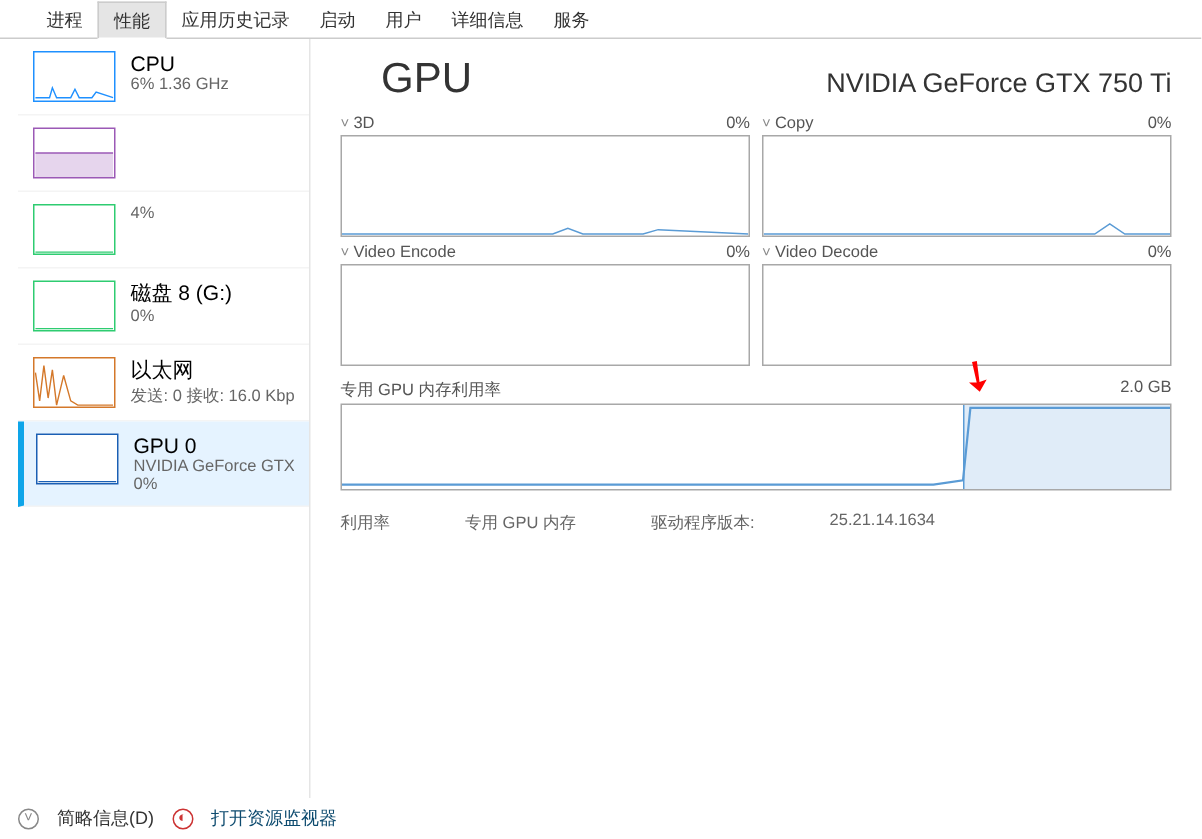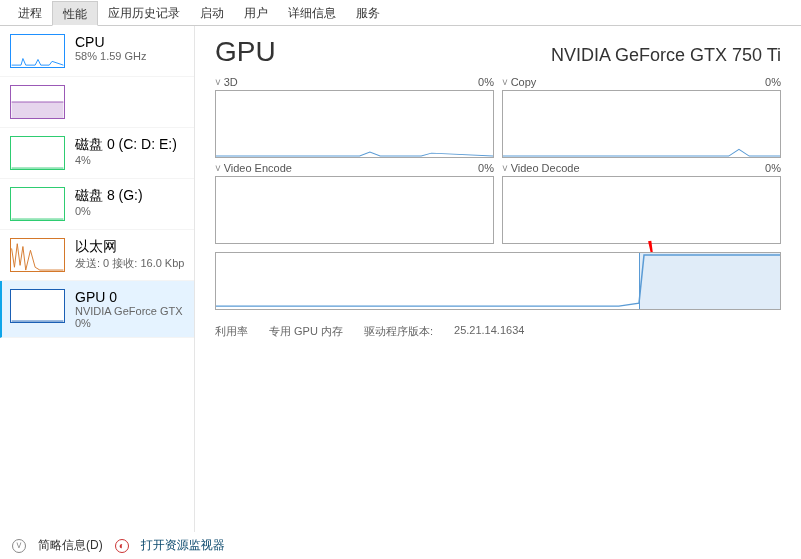--- a/index.html
+++ b/index.html
@@ -1,45 +1,45 @@
 <!DOCTYPE html>
 <html><head>
 <meta charset="utf-8">
 <style>
 * { box-sizing: border-box; margin: 0; padding: 0; }
 body { font-family: "Microsoft YaHei", "Segoe UI", sans-serif; font-size: 12px; color: #333; background: #fff; width: 801px; height: 559px; overflow: hidden; }
-.tabs { display: flex; border-bottom: 1px solid #ccc; height: 26px; padding-left: 8px; }
+.tabs { display: flex; border-bottom: 1px solid #ccc; height: 26px; padding-left: 21px; }
 .tab { padding: 4px 10px; cursor: pointer; font-size: 12px; position: relative; top: 1px; }
 .tab.active { border: 1px solid #ccc; border-bottom: 1px solid #fff; background: #e5e5e5; }
-.main { display: flex; height: 506px; }
+.main { display: flex; height: 506px; padding-left: 12px; }
 .sidebar { width: 195px; border-right: 1px solid #e5e5e5; overflow: hidden; }
 .side-item { display: flex; padding: 8px 10px; gap: 10px; cursor: pointer; border-bottom: 1px solid #f4f4f4; }
-.side-item.selected { background: #e5f3ff; border-left: 2px solid #0ea5e9; padding-left: 8px; }
+.side-item.selected { background: #e5f3ff; border-left: 4px solid #0ea5e9; padding-left: 8px; }
 .thumb { width: 55px; height: 34px; border: 1px solid; position: relative; background: #fff; overflow: hidden; }
 .thumb.cpu { border-color: #1e90ff; }
 .thumb.mem { border-color: #9b59b6; }
 .thumb.disk { border-color: #2ecc71; }
 .thumb.eth { border-color: #d4782a; }
 .thumb.gpu { border-color: #1a5fb4; }
 .side-text { flex: 1; overflow: hidden; white-space: nowrap; }
 .side-title { font-size: 14px; color: #000; }
 .side-sub { font-size: 11px; color: #666; }
 .content { flex: 1; padding: 10px 20px 0 20px; overflow: hidden; }
 .header-row { display: flex; justify-content: space-between; align-items: baseline; margin-bottom: 8px; }
-.big-title { font-size: 28px; font-weight: 400; }
+.big-title { font-size: 28px; font-weight: 400; margin-left: 27px; }
 .gpu-name { font-size: 18px; color: #333; }
 .charts-grid { display: flex; flex-wrap: wrap; gap: 4px 8px; }
 .chart-block { width: calc(50% - 4px); }
 .chart-head { display: flex; justify-content: space-between; font-size: 11px; color: #555; margin-bottom: 2px; gap: 20px; }
 .chart-head .lbl::before { content: "˅ "; font-size: 10px; color: #888; }
 .chart-box { height: 68px; border: 1px solid #a8a8a8; background: #fff; position: relative; overflow: hidden; }
 .wide-block { width: 100%; margin-top: 8px; }
 .wide-block .chart-box { height: 58px; }
 .chart-fill { position: absolute; right: 0; top: 0; bottom: 0; width: 25%; background: rgba(100,160,220,0.2); border-left: 1px solid #5a9bd5; }
-.stats-row { display: flex; gap: 21px; margin-top: 14px; font-size: 11px; color: #666; }
+.stats-row { display: flex; gap: 50px; margin-top: 14px; font-size: 11px; color: #666; }
 .bottom-bar { display: flex; align-items: center; gap: 12px; padding: 5px 12px; font-size: 12px; }
 .circle-icon { display: inline-block; width: 14px; height: 14px; border: 1px solid #888; border-radius: 50%; text-align: center; line-height: 12px; font-size: 10px; color: #888; }
 .link { color: #0c4a6e; cursor: pointer; }
 .arrow { position: absolute; font-size: 28px; color: red; transform: rotate(35deg); pointer-events: none; }
 svg.spark { position: absolute; bottom: 0; left: 0; width: 100%; height: 100%; }
 </style>
 </head>
 <body>
 
 <div class="tabs" id="tabbar">
@@ -55,39 +55,38 @@
 <div class="main">
   <div class="sidebar" id="sidebar">
       <div class="side-item">
         <div class="thumb cpu">
           <svg class="spark" viewBox="0 0 55 34">
             <polyline points="0,32 10,32 12,25 15,32 25,32 28,26 31,32 40,32 43,28 55,32" fill="none" stroke="#1e90ff" stroke-width="1"></polyline>
           </svg>
         </div>
   <div class="side-text">
     <div class="side-title">CPU</div>
-    <div class="side-sub">58% 1.59 GHz</div>
+    <div class="side-sub">6% 1.36 GHz</div>
   </div>
       </div>
       <div class="side-item">
         <div class="thumb mem">
           <svg class="spark" viewBox="0 0 55 34">
             <rect x="0" y="17" width="55" height="17" fill="rgba(155,89,182,0.25)"></rect>
             <line x1="0" y1="17" x2="55" y2="17" stroke="#9b59b6"></line>
           </svg>
         </div>
       </div>
       <div class="side-item">
         <div class="thumb disk">
           <svg class="spark" viewBox="0 0 55 34">
             <polyline points="0,33 55,33" stroke="#2ecc71"></polyline>
           </svg>
         </div>
   <div class="side-text">
-    <div class="side-title">磁盘 0 (C: D: E:)</div>
     <div class="side-sub">4%</div>
   </div>
       </div>
       <div class="side-item">
         <div class="thumb disk">
           <svg class="spark" viewBox="0 0 55 34">
             <polyline points="0,33 55,33" stroke="#2ecc71"></polyline>
           </svg>
         </div>
   <div class="side-text">
@@ -163,20 +162,24 @@
             <span>0%</span>
           </div>
   <div class="chart-box">
             <svg class="spark" viewBox="0 0 270 68" preserveAspectRatio="none"></svg>
           </div>
         </div>
       </div>
     <div id="widecharts" style="position:relative;">
       <span class="arrow" style="top:-18px; right:118px;">➘</span>
     <div class="wide-block">
+          <div class="chart-head">
+            <span>专用 GPU 内存利用率</span>
+            <span>2.0 GB</span>
+          </div>
   <div class="chart-box">
             <div class="chart-fill"></div>
             <svg class="spark" viewBox="0 0 560 58" preserveAspectRatio="none">
               <polyline points="0,55 400,55 420,52 425,2 560,2" stroke="#5a9bd5" fill="none" stroke-width="1.5"></polyline>
             </svg>
           </div>
         </div>
       </div>
 
     <div class="stats-row" id="statsrow">

